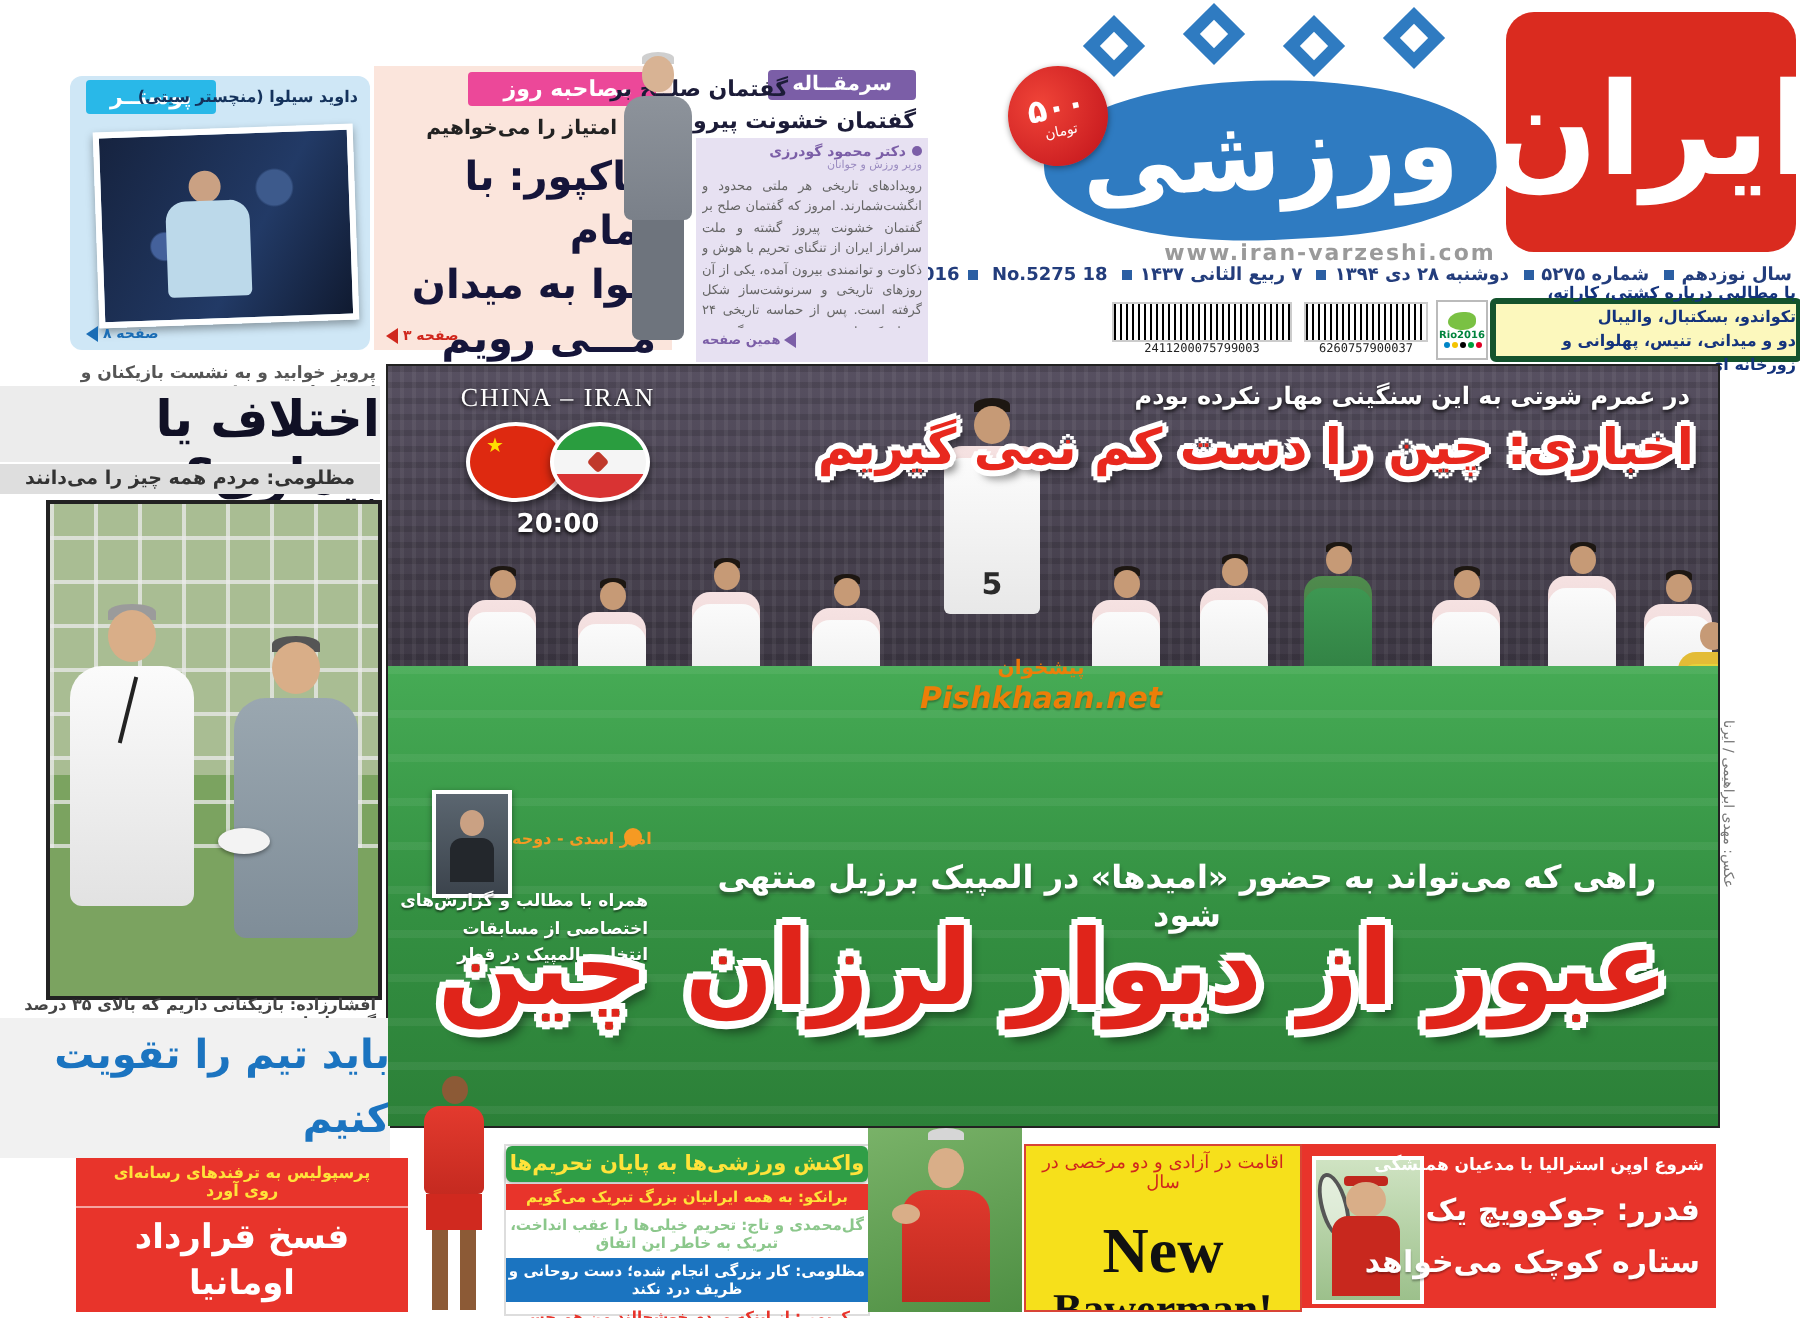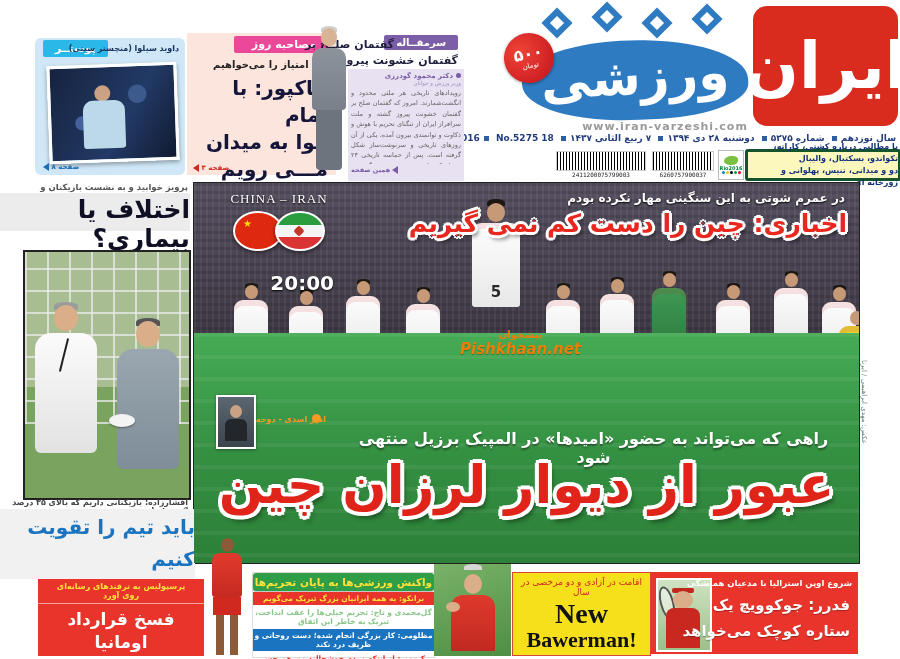--- a/index.html
+++ b/index.html
@@ -86,21 +86,21 @@
   .photo-headline{position:absolute;right:12px;top:26px;font-size:25px;font-weight:900;color:#e8281e;z-index:5;
       text-shadow:-2px -2px 0 #fff,2px -2px 0 #fff,-2px 2px 0 #fff,2px 2px 0 #fff,0 3px 0 #fff,0 -3px 0 #fff,3px 0 0 #fff,-3px 0 0 #fff,3px 4px 4px rgba(0,0,0,.55);}
   .matchbox{position:absolute;left:30px;top:8px;width:110px;text-align:center;color:#fff;z-index:5;}
   .matchbox .mt{font-family:"Liberation Serif",serif;font-size:13px;letter-spacing:1px;text-shadow:0 1px 2px #000;}
   .flags{display:flex;justify-content:center;margin-top:4px;}
   .flag{width:46px;height:36px;border-radius:50%;border:2px solid #fff;box-shadow:0 2px 4px rgba(0,0,0,.5);position:relative;}
   .flag.cn{background:#de2910;z-index:1;}
   .flag.cn b{position:absolute;left:8px;top:5px;color:#ffde00;font-size:10px;}
   .flag.ir{background:linear-gradient(180deg,#2a9d3f 0 34%,#f5f5f5 34% 66%,#d93333 66%);margin-left:-8px;z-index:2;}
   .flag.ir i{position:absolute;left:18px;top:14px;width:8px;height:8px;background:#c0392b;transform:rotate(45deg);border-radius:2px;}
-  .matchtime{font-size:20px;font-weight:bold;margin-top:20px;text-shadow:0 1px 2px #000;text-align:right;}
+  .matchtime{font-size:13px;font-weight:bold;margin-top:4px;text-shadow:0 1px 2px #000;}
   .watermark{position:absolute;left:40%;top:146px;z-index:6;color:#ff7a00;text-align:center;opacity:.9;}
   .watermark .fa{font-size:10px;font-weight:bold;}
   .watermark .en{font-size:15px;font-weight:900;font-style:italic;text-shadow:0 1px 1px rgba(0,0,0,.3);}
   .reporter-photo{position:absolute;left:22px;top:212px;width:36px;height:50px;border:2px solid #fff;z-index:6;
       background:linear-gradient(#5b6670,#3c444d);box-shadow:0 1px 3px rgba(0,0,0,.4);}
   .reporter-photo .head{width:12px;height:13px;background:#caa183;border-radius:50%;margin:8px auto 0;}
   .reporter-photo .body{width:22px;height:22px;background:#23272c;border-radius:6px 6px 0 0;margin:1px auto 0;}
   .reporter-name{position:absolute;left:62px;top:232px;color:#f59a23;font-size:8px;font-weight:bold;z-index:6;}
   .reporter-dot{position:absolute;left:118px;top:231px;width:9px;height:9px;border-radius:50%;background:#f59a23;z-index:6;}
   .reporter-lines{position:absolute;left:2px;top:262px;width:128px;color:#fff;font-size:8.5px;font-weight:bold;
@@ -155,21 +155,21 @@
   .rl-white{color:#e8342b;}
   .coach2{left:434px;top:564px;width:77px;height:92px;overflow:hidden;background:linear-gradient(160deg,#79b268,#4e8f43);}
   .coach2 .head{width:18px;height:20px;background:#d9ae88;border-radius:50%;margin:8px auto 0;}
   .coach2 .hair{width:18px;height:6px;background:#d6d6d6;border-radius:50% 50% 0 0;margin:0 auto -4px;}
   .coach2 .torso{width:44px;height:56px;background:linear-gradient(#e0392d,#bf2a20);border-radius:12px 12px 0 0;margin:1px auto 0;}
   .coach2 .hands{position:absolute;left:12px;top:38px;width:14px;height:10px;background:#d9ae88;border-radius:50%;}
   .baw-box{left:512px;top:572px;width:137px;height:82px;background:#f6e01b;border:1px solid #d84436;
       text-align:center;overflow:hidden;}
   .baw-kicker{color:#d0271d;font-size:9px;font-weight:400;padding-top:4px;}
   .baw-line{font-family:"Liberation Serif",serif;font-weight:bold;color:#111;line-height:1.05;}
-  .baw-l1{font-size:28px;margin-top:2px;}
+  .baw-l1{font-size:32px;margin-top:12px;}
   .baw-l2{font-size:22px;}
   .fed-box{left:651px;top:572px;width:207px;height:82px;background:#e8342b;overflow:hidden;}
   .fed-photo{position:absolute;left:5px;top:6px;width:52px;height:70px;border:2px solid #fff;
       background:linear-gradient(#cfe3c2,#9cc08b);}
   .fed-photo .band{position:absolute;left:14px;top:8px;width:22px;height:5px;background:#c0271d;border-radius:2px;}
   .fed-photo .face{position:absolute;left:15px;top:11px;width:20px;height:18px;background:#d9ae88;border-radius:50%;}
   .fed-photo .shirt{position:absolute;left:8px;top:28px;width:34px;height:40px;background:#c8281e;border-radius:8px 8px 0 0;}
   .fed-photo .racket{position:absolute;left:2px;top:6px;width:10px;height:30px;border:2px solid #555;border-radius:50%;transform:rotate(-15deg);background:rgba(255,255,255,.5);}
   .fed-kicker{position:absolute;right:6px;top:6px;color:#fff;font-size:8.5px;font-weight:bold;}
   .fed-line{position:absolute;right:8px;color:#fff;font-size:15px;font-weight:900;text-shadow:0 1px 1px rgba(0,0,0,.3);}
@@ -377,28 +377,34 @@
       <div class="fa rtl">پیشخوان</div>
       <div class="en">Pishkhaan.net</div>
     </div>
 
     <div class="reporter-photo">
       <div class="head"></div>
       <div class="body"></div>
     </div>
     <span class="reporter-dot"></span>
     <div class="reporter-name rtl">امیر اسدی - دوحه</div>
+    <div class="reporter-lines rtl">
+      <div>همراه با مطالب و گزارش‌های</div>
+      <div>اختصاصی از مسابقات</div>
+      <div>انتخابی المپیک در قطر</div>
+    </div>
 
     <div class="subheadline rtl">راهی که می‌تواند به حضور «امیدها» در المپیک برزیل منتهی شود</div>
     <div class="big-headline rtl">عبور از دیوار لرزان چین</div>
   </div>
   <div class="abs photo-credit rtl">عکس: مهدی ابراهیمی / ایرنا</div>
 
   <div class="abs lc-kicker rtl">پرویز خوابید و به نشست بازیکنان و افشارزاده نرفت!</div>
   <div class="abs lc-headline rtl">اختلاف یا بیماری؟</div>
+  <div class="abs lc-sub rtl">مظلومی: مردم همه چیز را می‌دانند</div>
 
   <div class="abs coaches">
     <div class="net"></div>
     <div class="coach white" style="left:10px;top:50px;">
       <div class="hair"></div>
       <div class="head"></div>
       <div class="torso"></div>
       <div class="lanyard"></div>
     </div>
     <div class="coach gray" style="left:92px;top:66px;">

